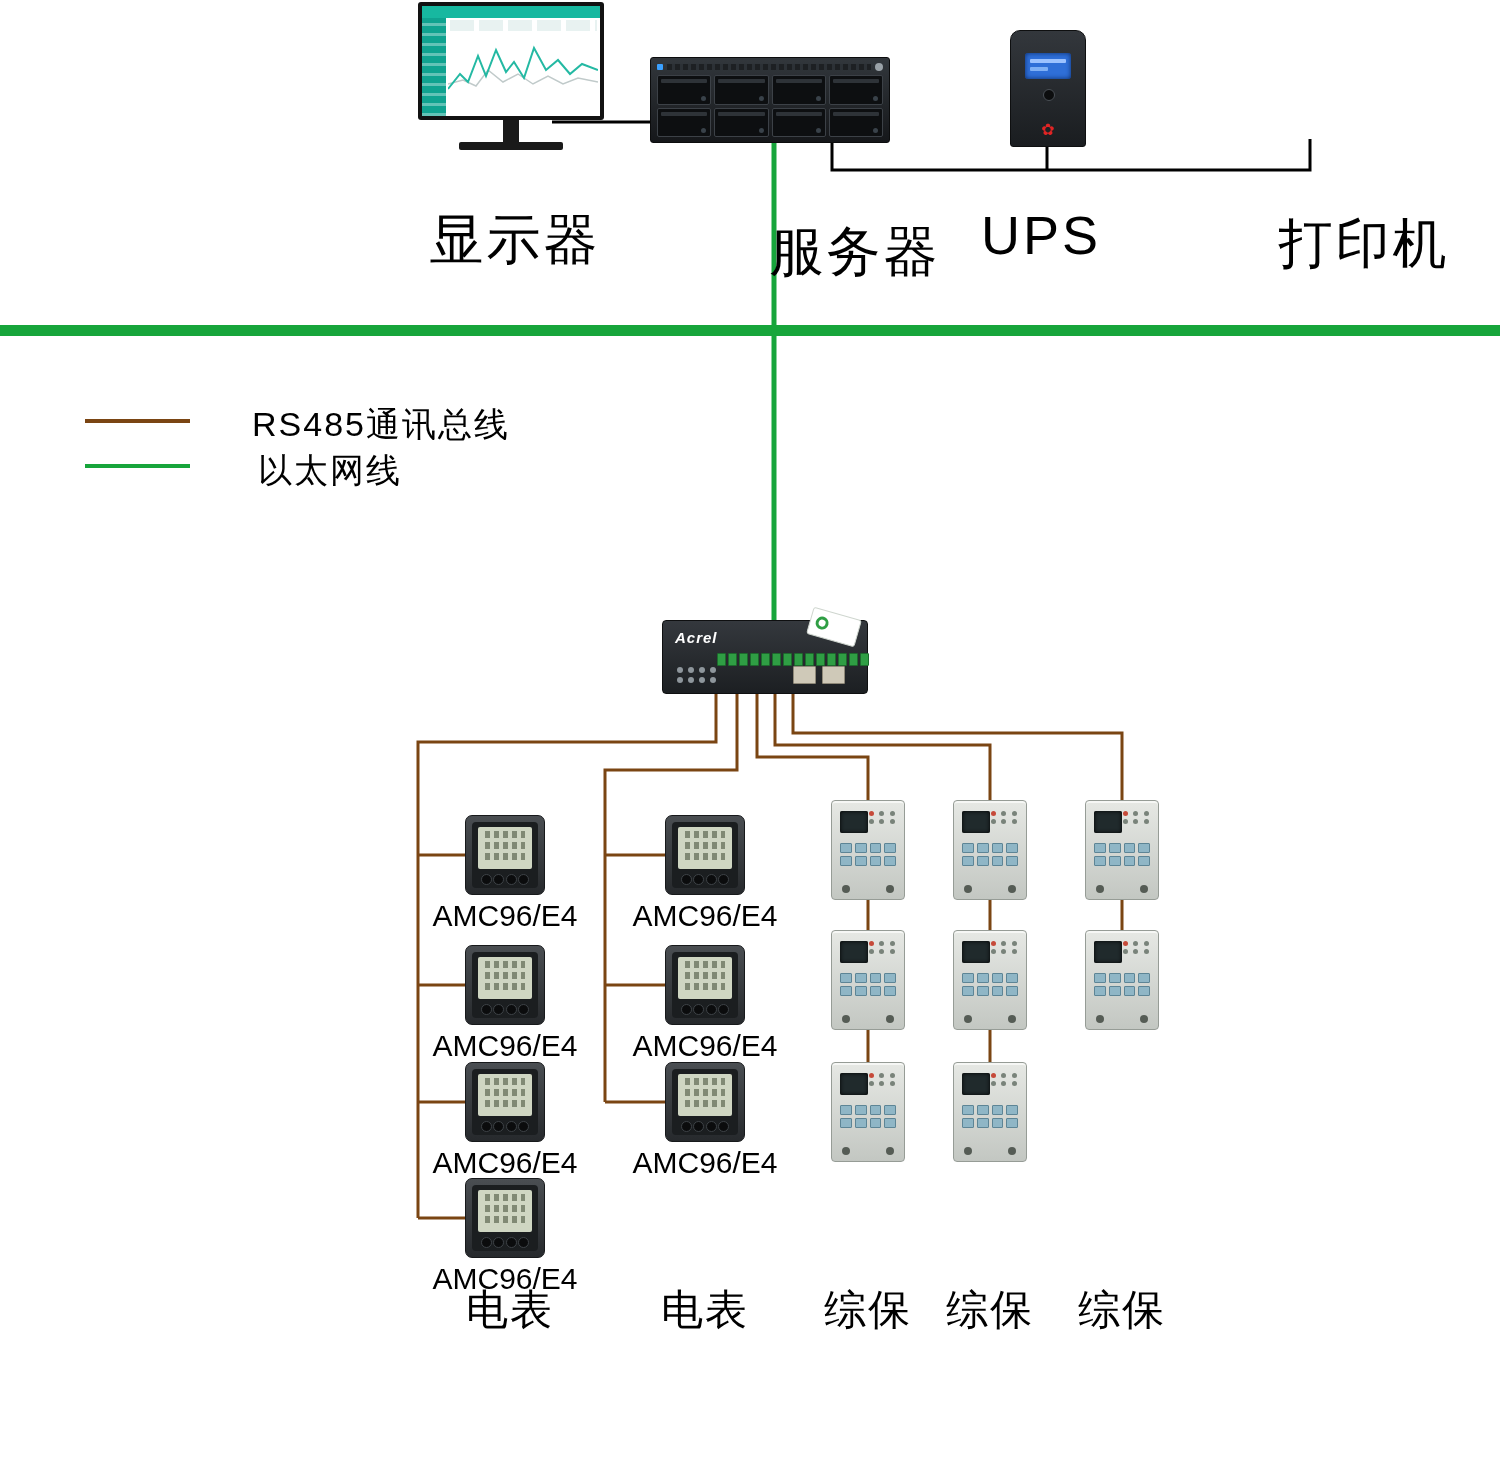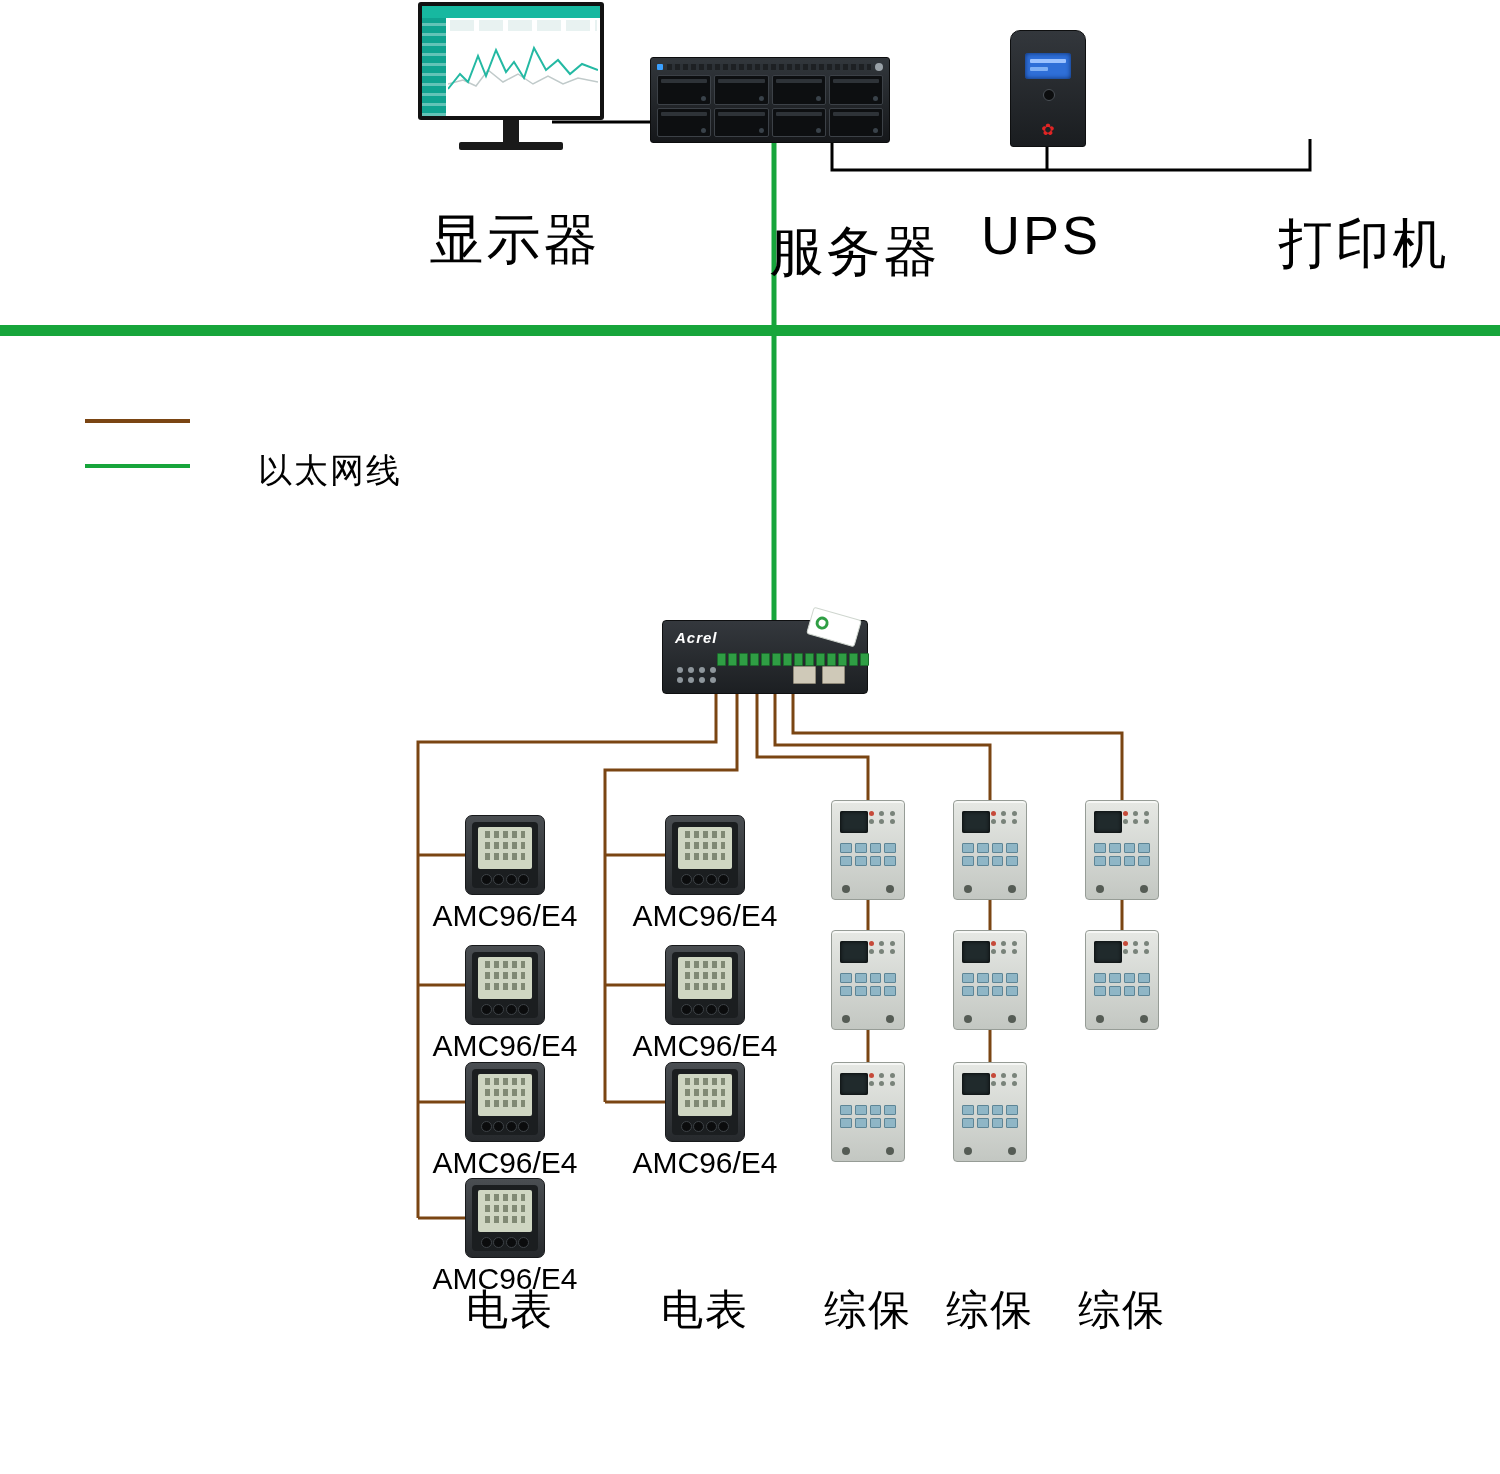--- a/index.html
+++ b/index.html
@@ -177,20 +177,21 @@
     <div class="ups-btn"></div>
     <div class="ups-logo">✿</div>
   </div>
 
 
   <div class="dev-label" style="left:515px;top:204px;">显示器</div>
   <div class="dev-label" style="left:855px;top:216px;">服务器</div>
   <div class="dev-label" style="left:1041px;top:204px;">UPS</div>
   <div class="dev-label" style="left:1320px;top:208px;margin-left:44px;">打印机</div>
 
+  <div class="legend-label" style="left:252px;top:402px;">RS485通讯总线</div>
   <div class="legend-label" style="left:258px;top:448px;">以太网线</div>
 
 
   <div class="gateway">
     <div class="gw-sticker"></div>
     <div class="gw-brand">Acrel</div>
     <div class="gw-terminals">
       <i></i>
         <i></i>
         <i></i>

